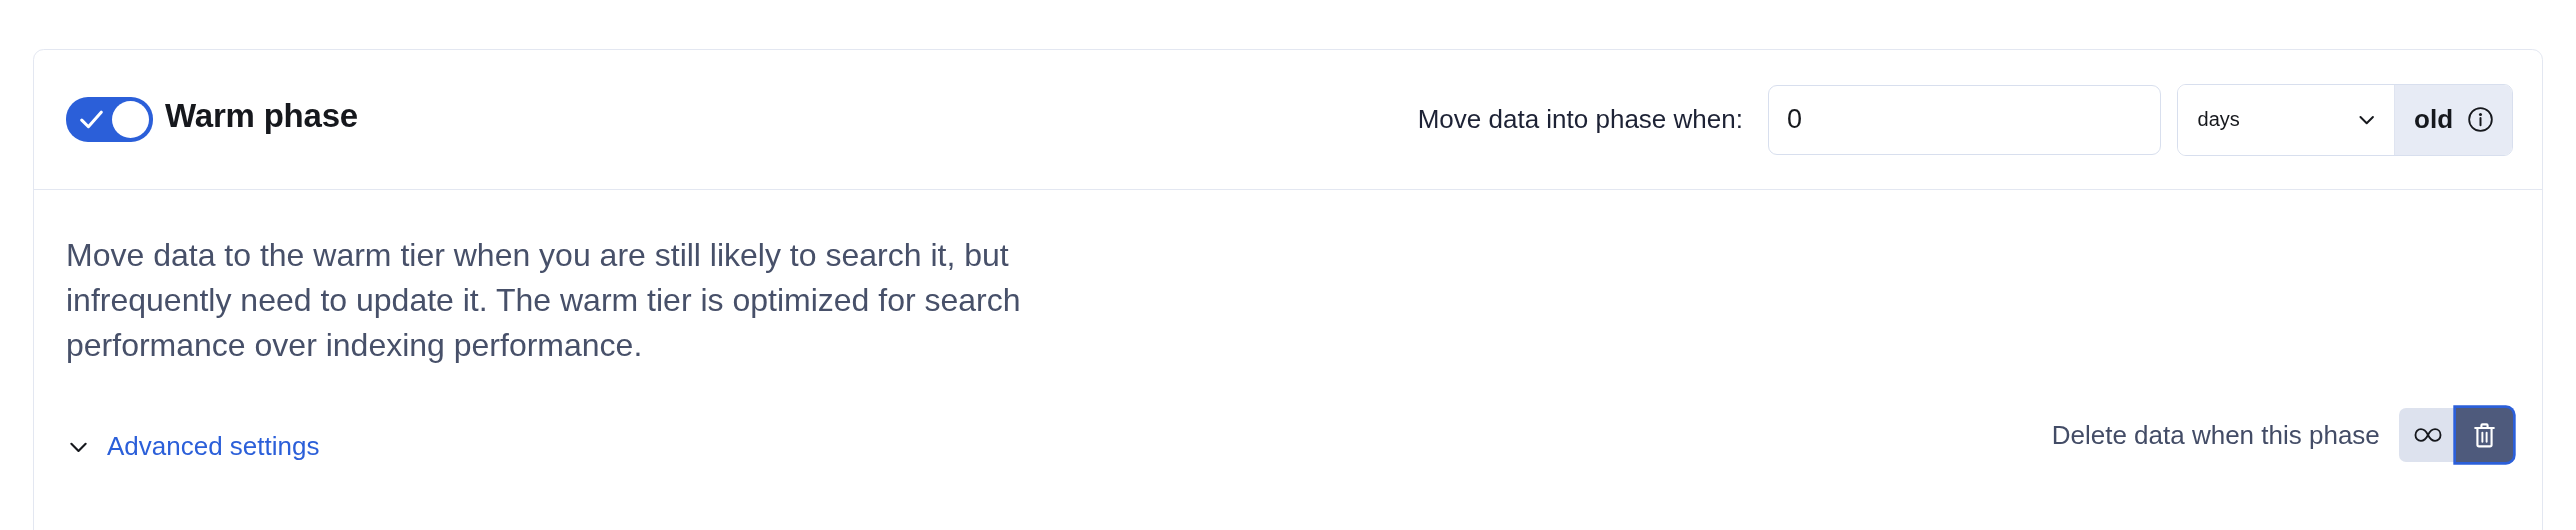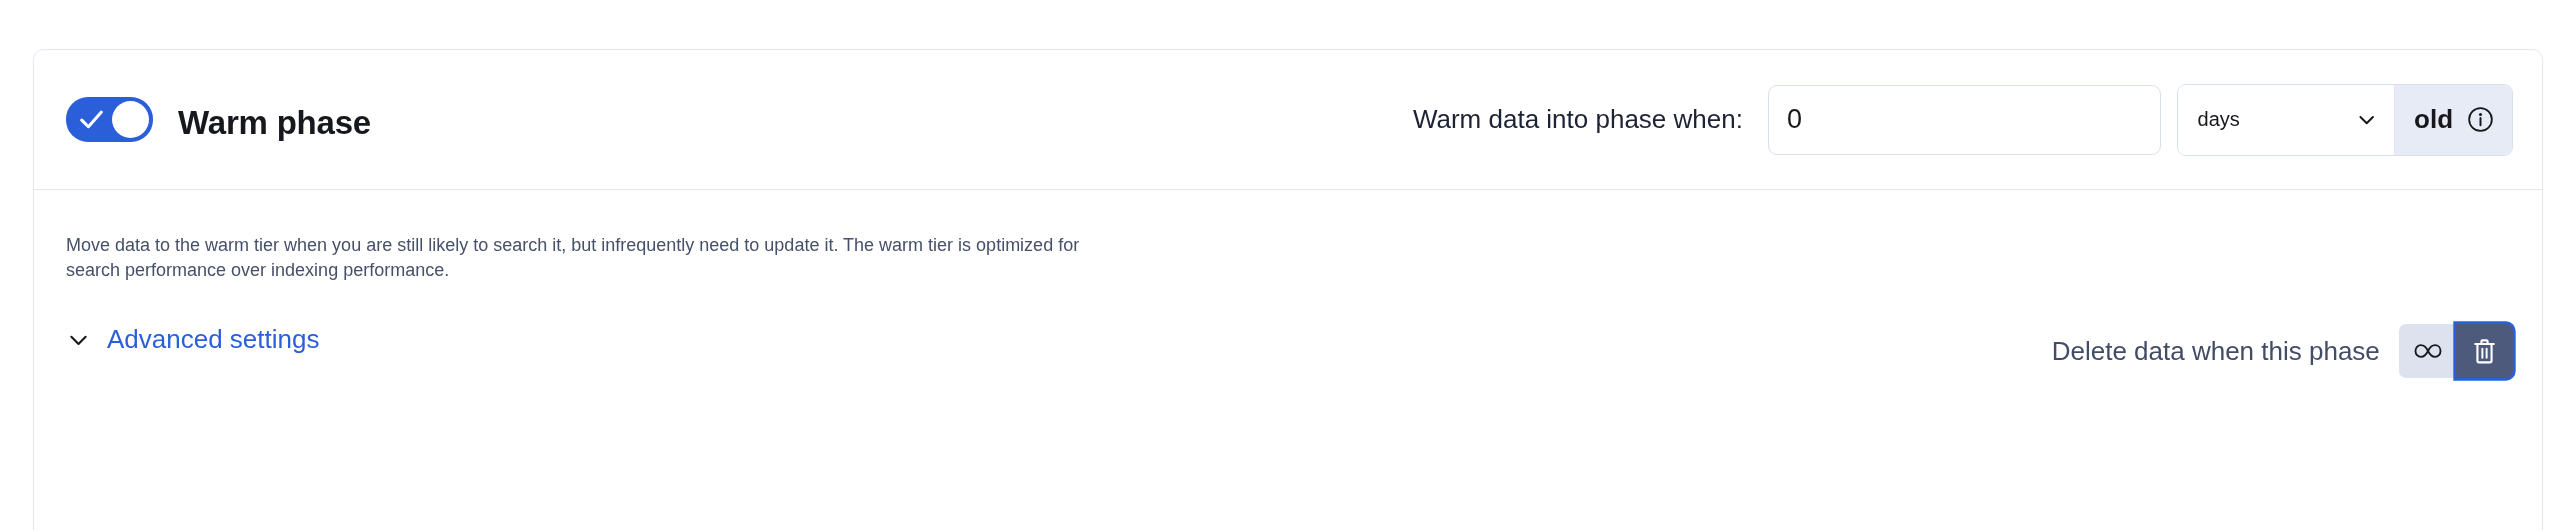--- a/index.html
+++ b/index.html
@@ -42,22 +42,22 @@
     height: 140px;           
     border-bottom: 1.8px solid #e3e7f1;
     display: flex;
     align-items: center;
     padding: 0 28.6px 0 32px;
     box-sizing: border-box;
   }
 
   .header-left {
     display: flex;
-    align-items: flex-end;
-    gap: 25px;
+    align-items: flex-start;
+    gap: 12px;
   }
 
   
   .toggle {
     position: relative;
     width: 87px;
     height: 45px;
     border-radius: 22px;
     background: #2b5fd9;
     flex: 0 0 auto;
@@ -173,30 +173,30 @@
   }
 
   
   .card-body {
     position: relative;
     padding: 43px 28.6px 0 32px;
     box-sizing: border-box;
   }
 
   .description {
-    font-size: 18px;
+    font-size: 32px;
     line-height: 1.4;
     color: #475069;
     max-width: 1071px;
     margin: 0;
   }
 
   .body-footer {
     display: flex;
-    align-items: flex-start;
+    align-items: flex-end;
     margin-top: 41px;
   }
 
   .adv-settings {
     display: flex;
     align-items: center;
     gap: 16px;
     cursor: pointer;
     background: none;
     border: none;
@@ -273,21 +273,21 @@
             </svg>
           </span>
           <span class="knob"></span>
         </button>
 
         <div class="phase-title">Warm phase</div>
       </div>
 
       <div class="header-right">
 
-        <div class="move-label">Warm data into phase when:</div>
+        <div class="move-label">Move data into phase when:</div>
 
         <input class="num-input" type="text" value="0" style="">
 
         <div class="select-group">
 
           <div class="unit-select">
             <span class="unit-text">days</span>
             <span class="chev">
               <svg viewBox="0 0 24 24" width="21.4" height="21.4" aria-hidden="true">
                 <path d="M5 9 L12 16 L19 9" fill="none" stroke="#16181d" stroke-width="2.2" stroke-linecap="round" stroke-linejoin="round"></path>

